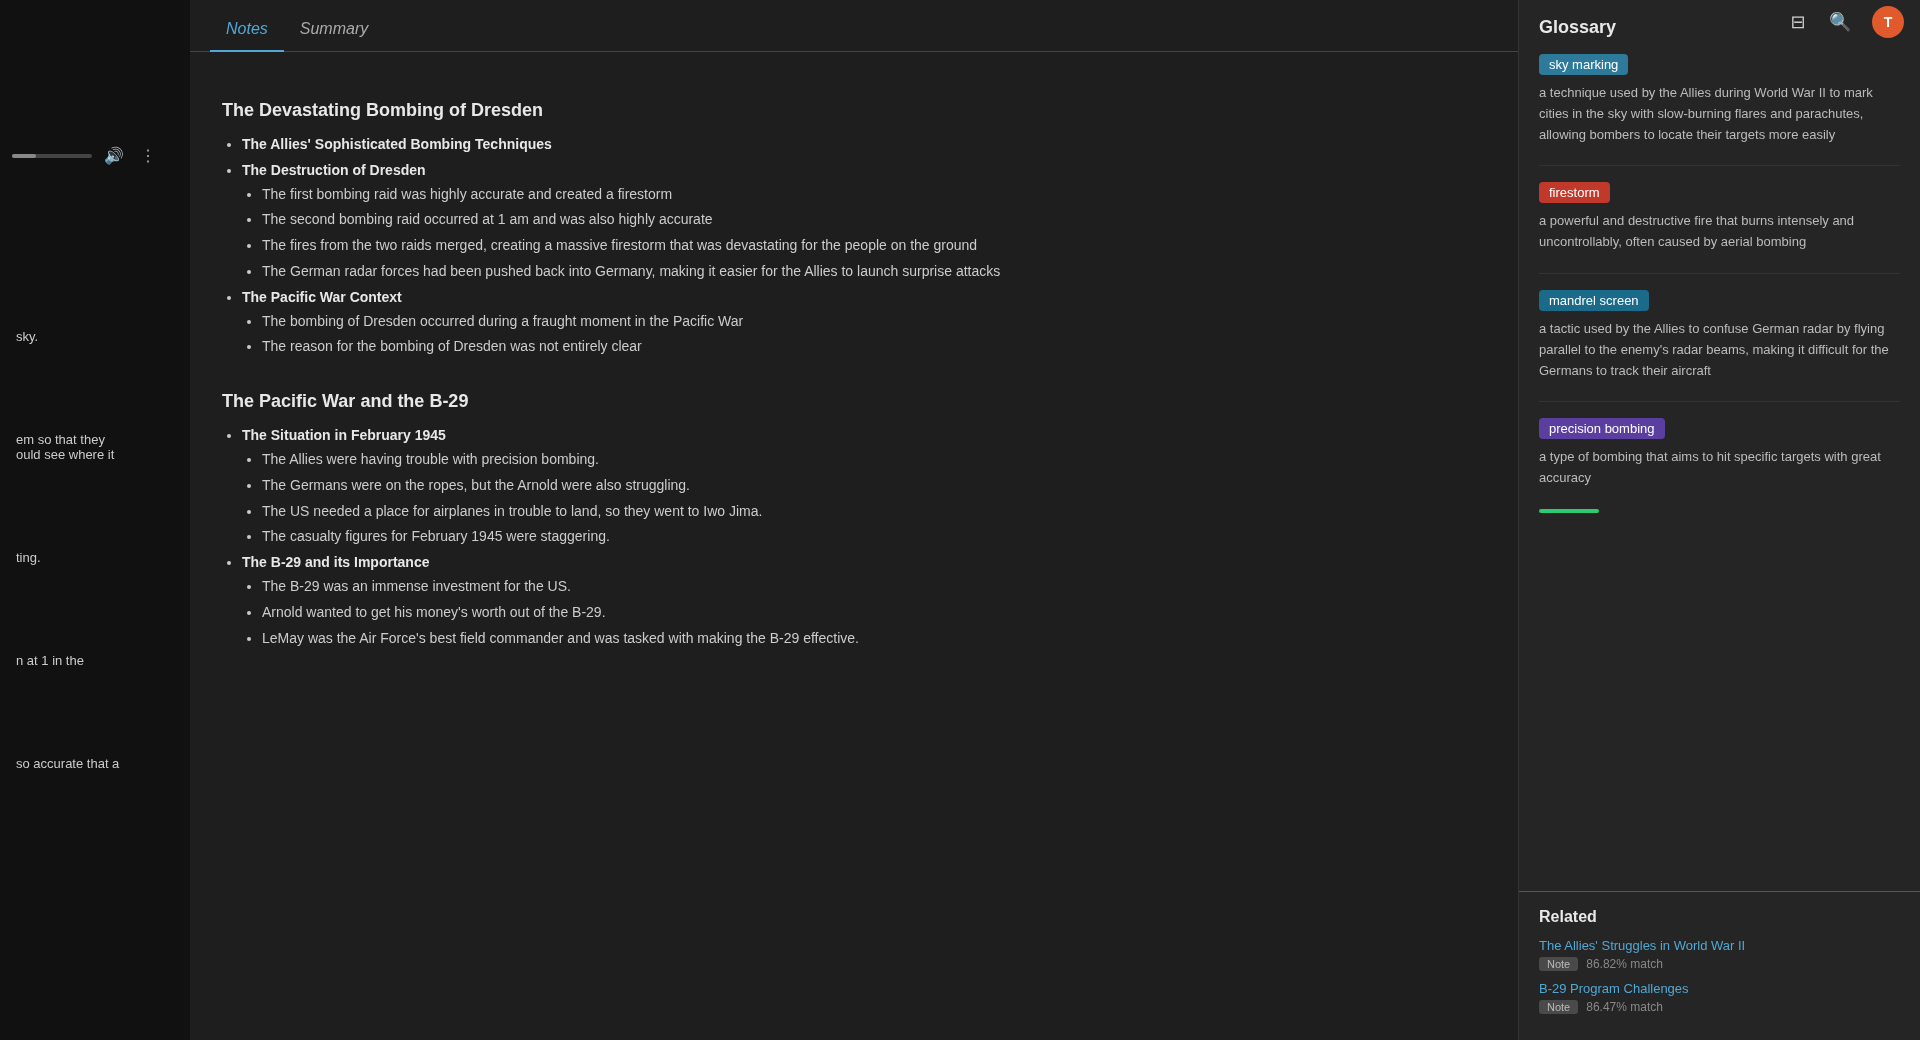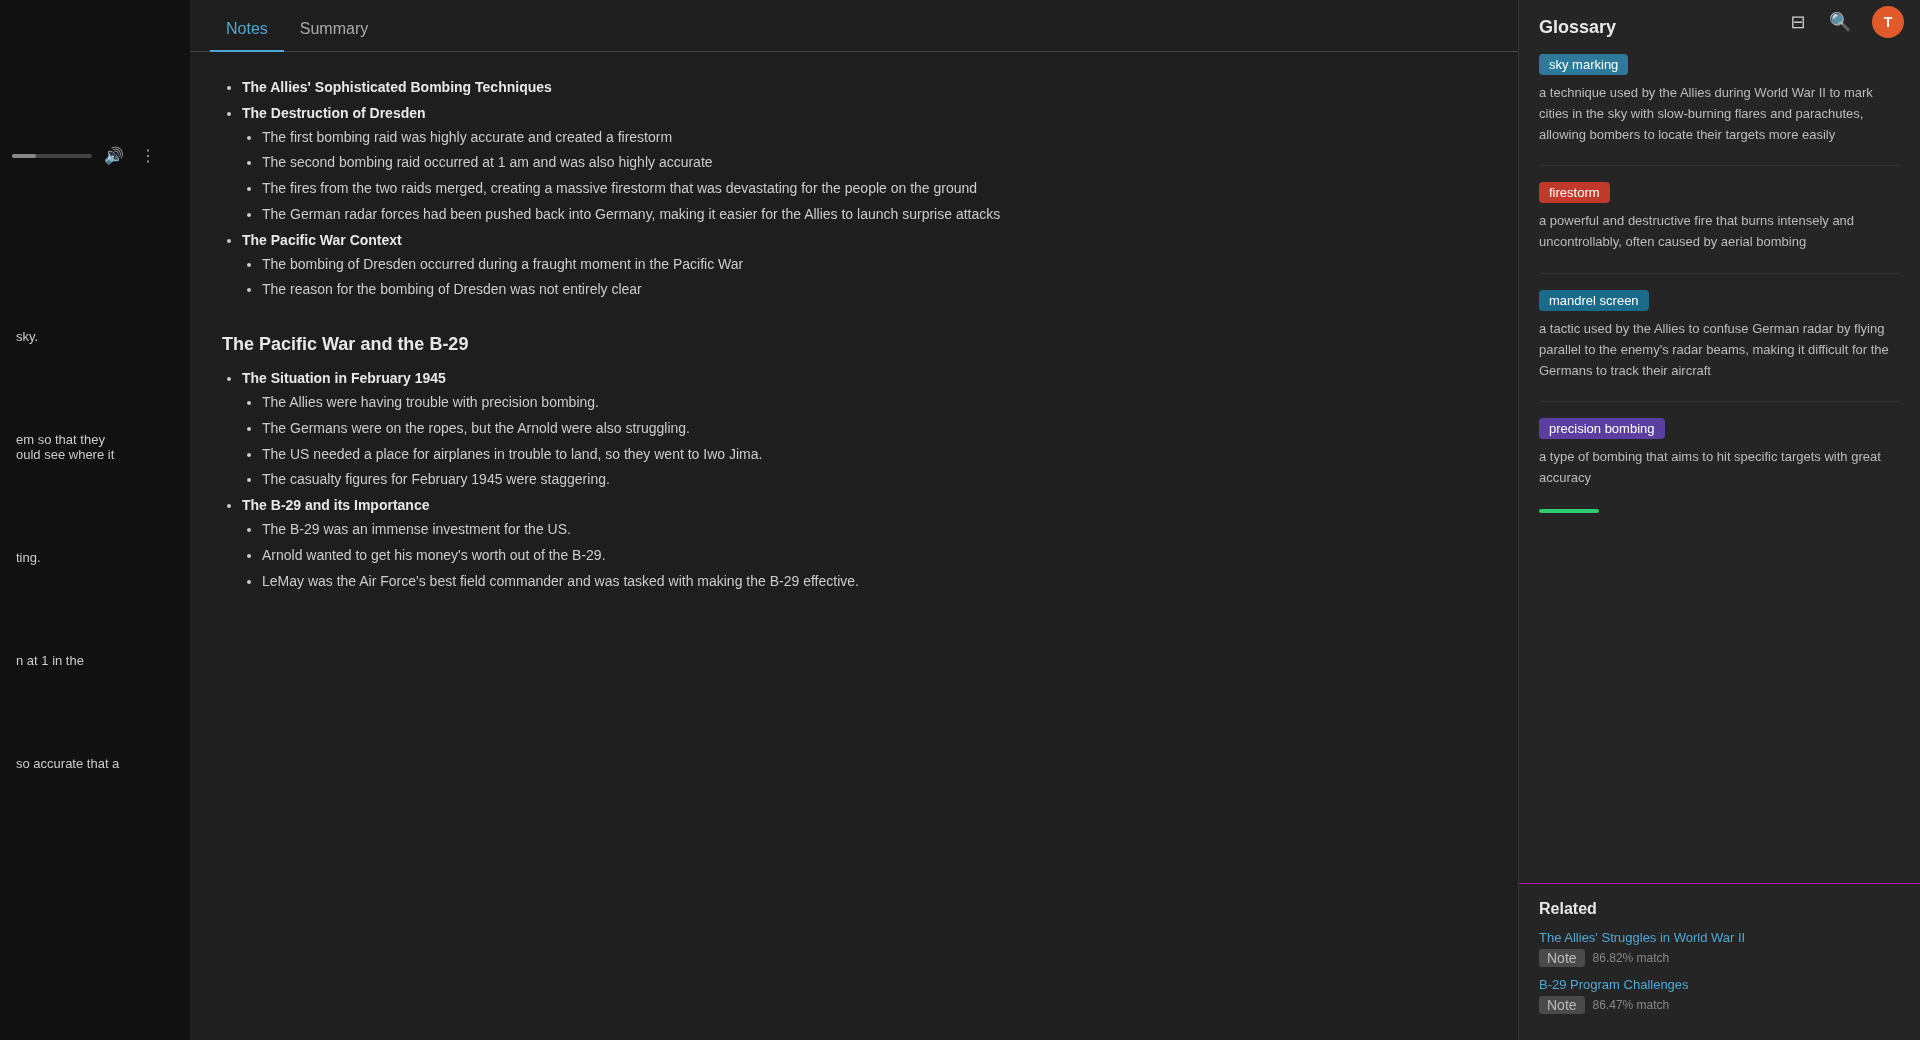--- a/index.html
+++ b/index.html
@@ -65,20 +65,21 @@
       flex-direction: column;
       min-width: 0;
     }
 
     .tabs-header {
       display: flex;
       align-items: flex-start;
       border-bottom: 1px solid #444;
       padding: 0 20px;
       background: #1e1e1e;
+      font-style: italic;
     }
     .tab {
       padding: 20px 16px 12px;
       cursor: pointer;
       font-size: 16px;
       color: #aaa;
       border-bottom: 2px solid transparent;
       margin-bottom: -1px;
     }
     .tab.active {
@@ -216,21 +217,21 @@
     .related-item-meta {
       display: flex;
       align-items: center;
       gap: 8px;
     }
     .note-badge {
       background: #4a4a4a;
       color: #bbb;
       padding: 1px 8px;
       border-radius: 3px;
-      font-size: 14px;
+      font-size: 11px;
     }
     .match-text {
       color: #888;
       font-size: 12px;
     }
 
     
     .global-top {
       position: fixed;
       top: 0;
@@ -307,20 +308,21 @@
 </div>
 
 <div class="main-content">
   <div class="tabs-header">
     <div class="tab active">Notes</div>
     <div class="tab">Summary</div>
   </div>
 
   <div class="notes-body">
 
+    <div class="section-title">The Devastating Bombing of Dresden</div>
 
     <ul class="bullet-list">
       <li>
         <span class="subsection-title">The Allies' Sophisticated Bombing Techniques</span>
       </li>
     </ul>
 
     <ul class="bullet-list">
       <li>
         <span class="subsection-title">The Destruction of Dresden</span>

